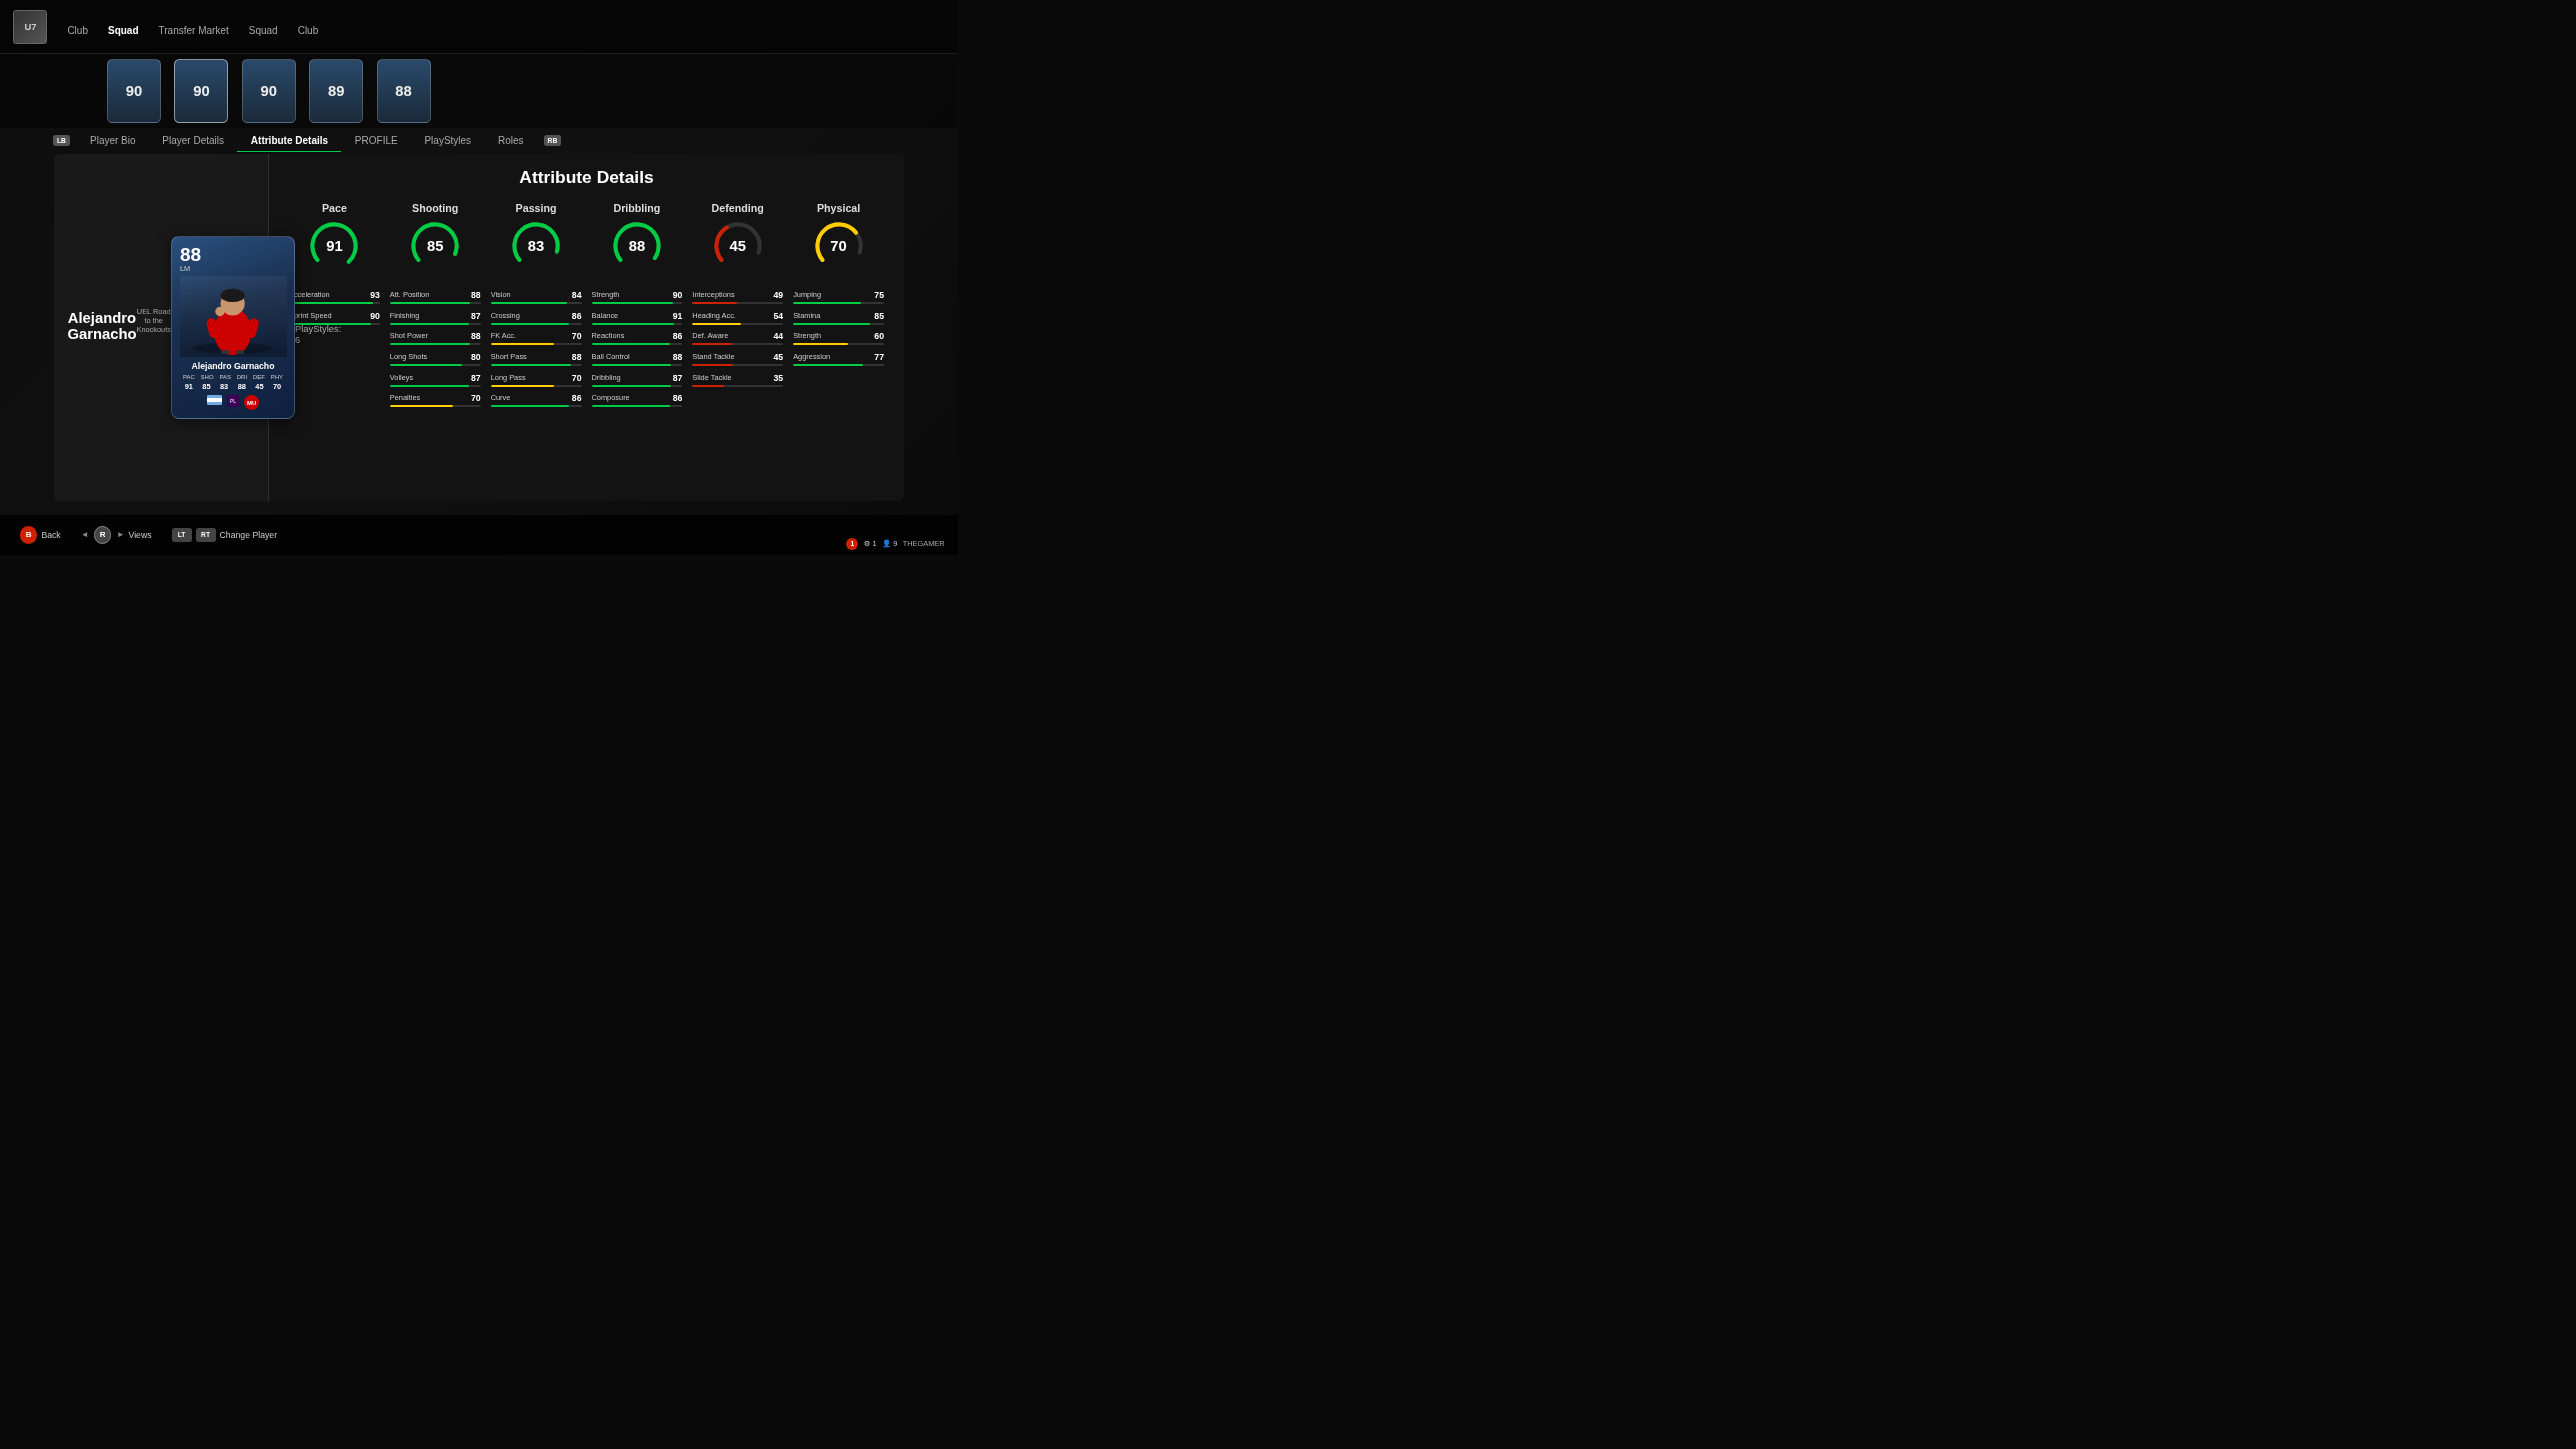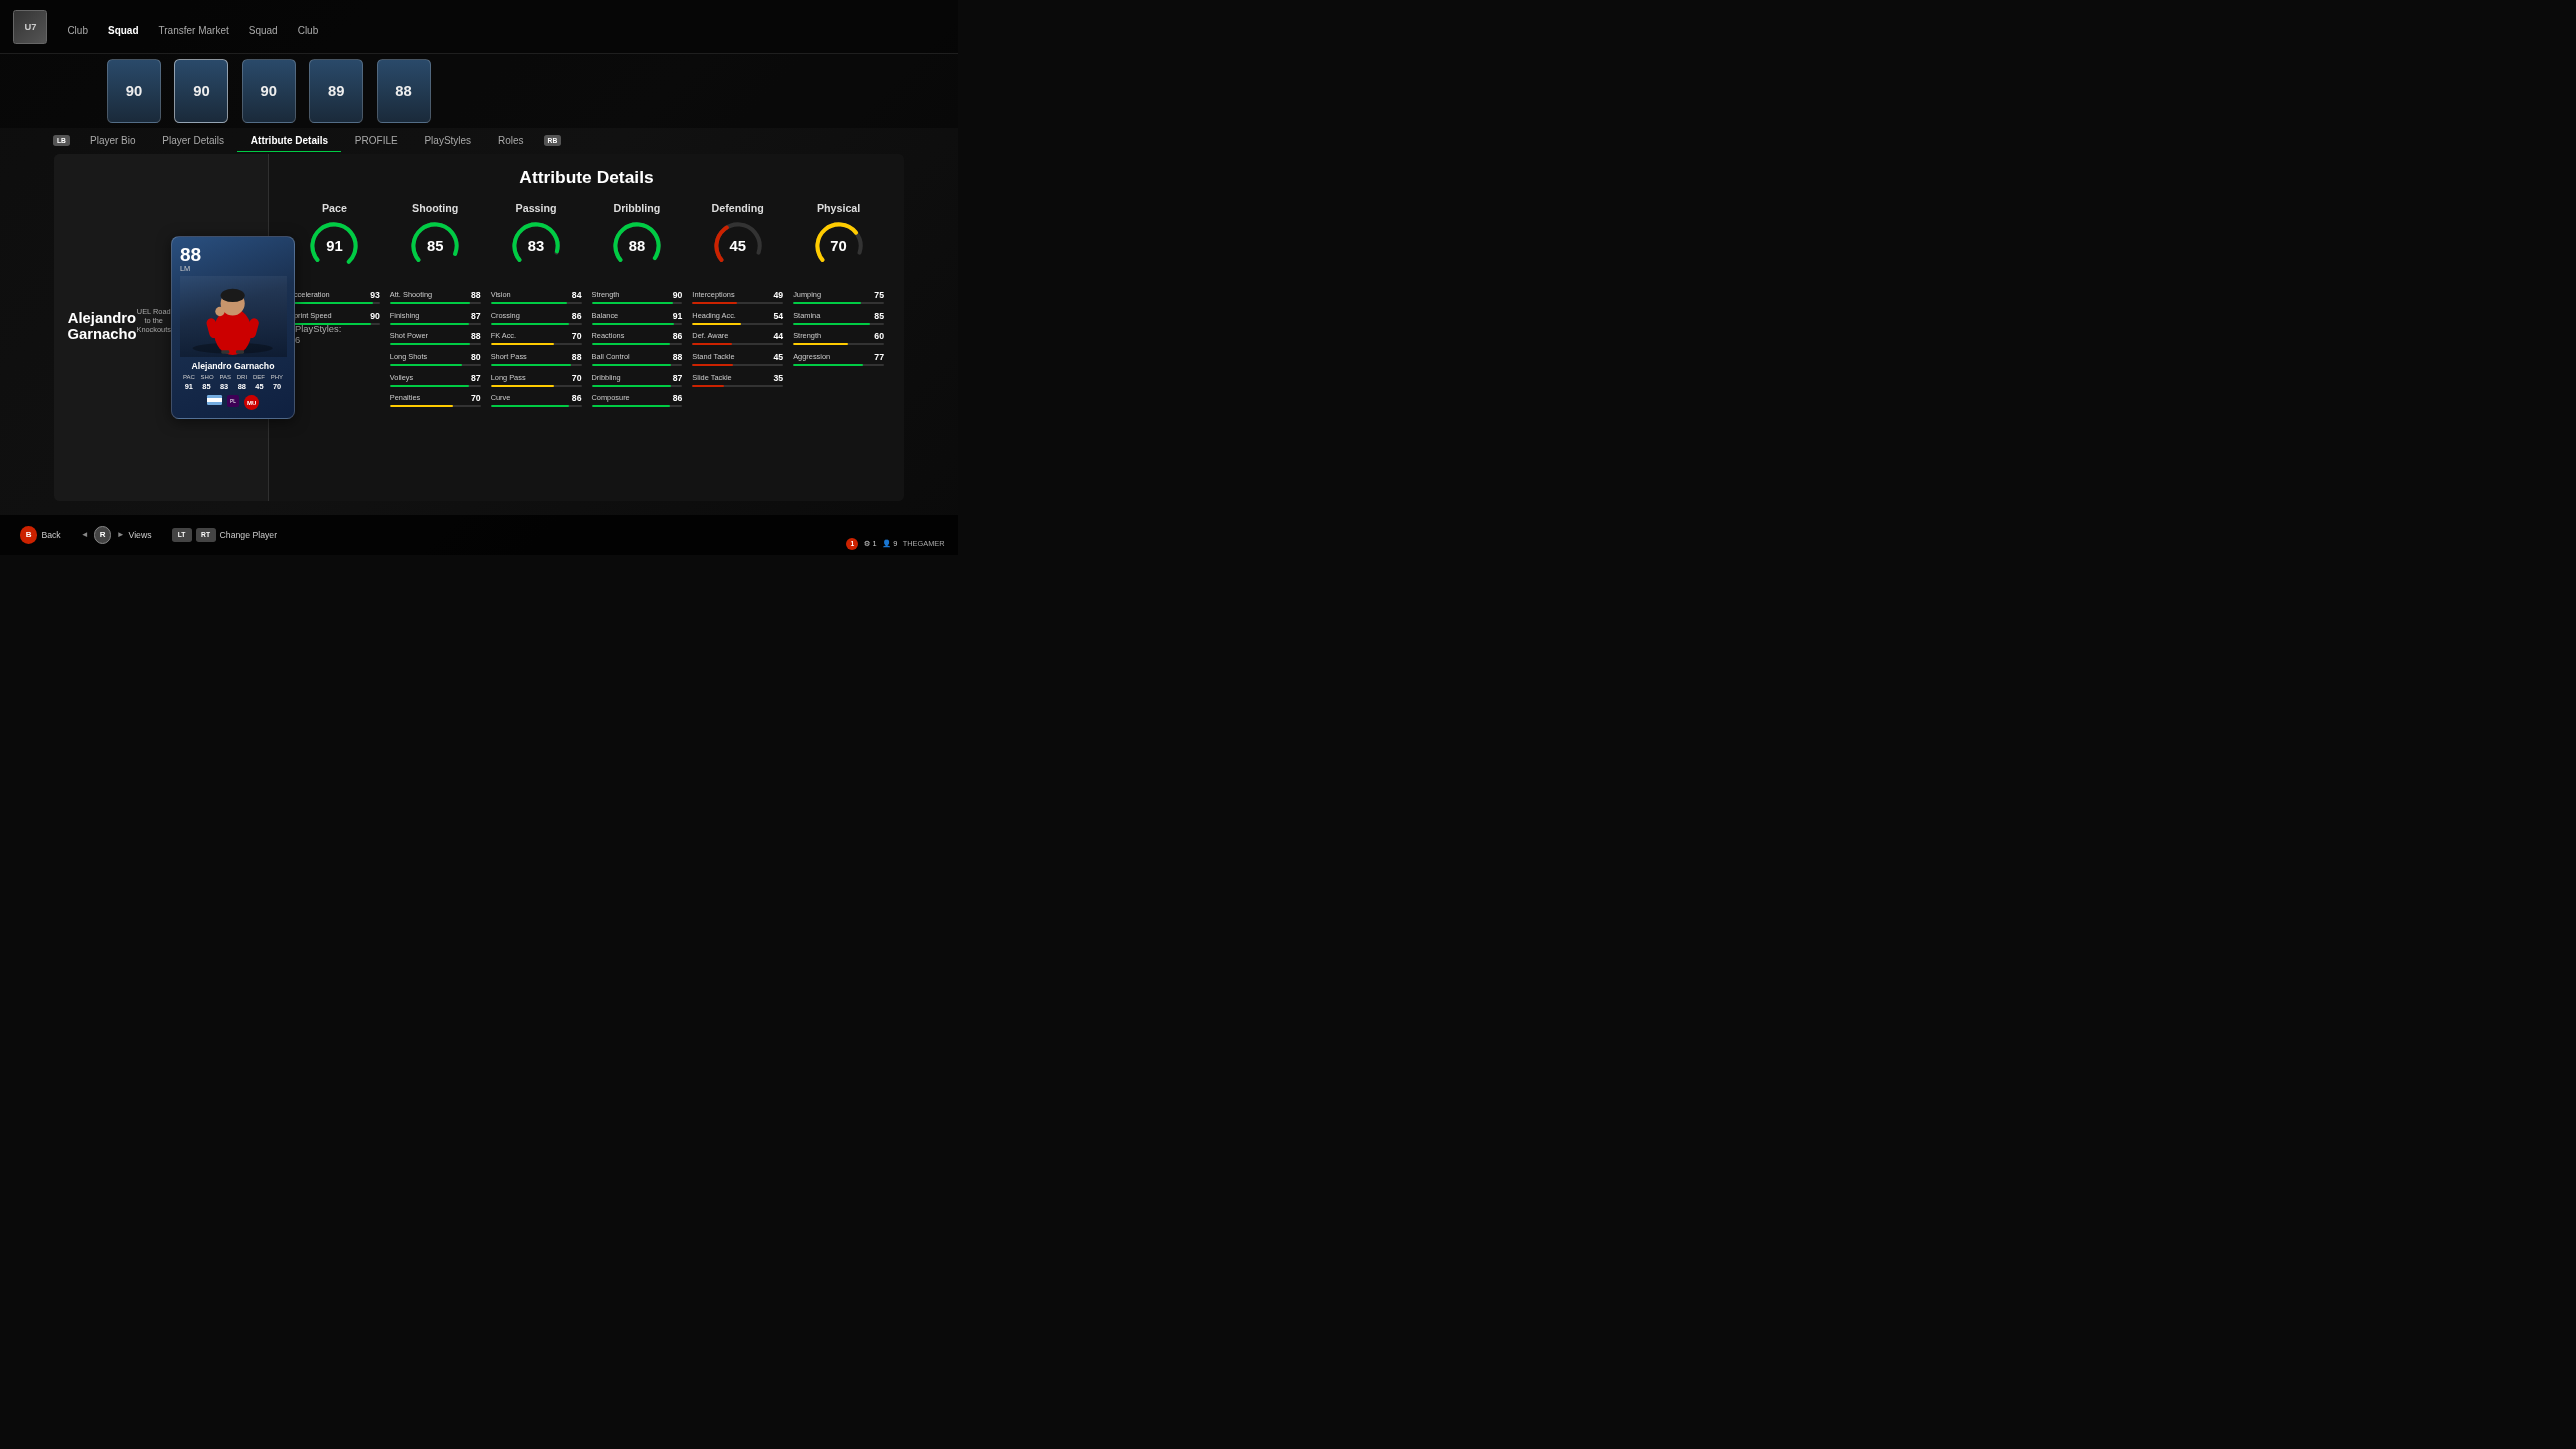--- a/index.html
+++ b/index.html
@@ -573,21 +573,21 @@
           <div class="gauge-container">
             <svg class="gauge-svg" viewBox="0 0 80 80">
               <circle class="gauge-bg" cx="40" cy="40" r="32" stroke-dasharray="176" stroke-dashoffset="44"></circle>
               <circle class="gauge-fill" cx="40" cy="40" r="32" stroke="#00cc44" stroke-dasharray="176" stroke-dashoffset="42"></circle>
             </svg>
             <div class="gauge-number">85</div>
           </div>
         </div>
         <div class="attr-row">
           <div class="attr-label-row">
-            <span class="attr-label">Att. Shooting</span>
+            <span class="attr-label">Att. Position</span>
             <span class="attr-value">88</span>
           </div>
           <div class="attr-bar">
               <div class="attr-bar-fill bar-green" style="width:88%"></div>
             </div>
         </div>
         <div class="attr-row">
           <div class="attr-label-row">
             <span class="attr-label">Finishing</span>
             <span class="attr-value">87</span>

